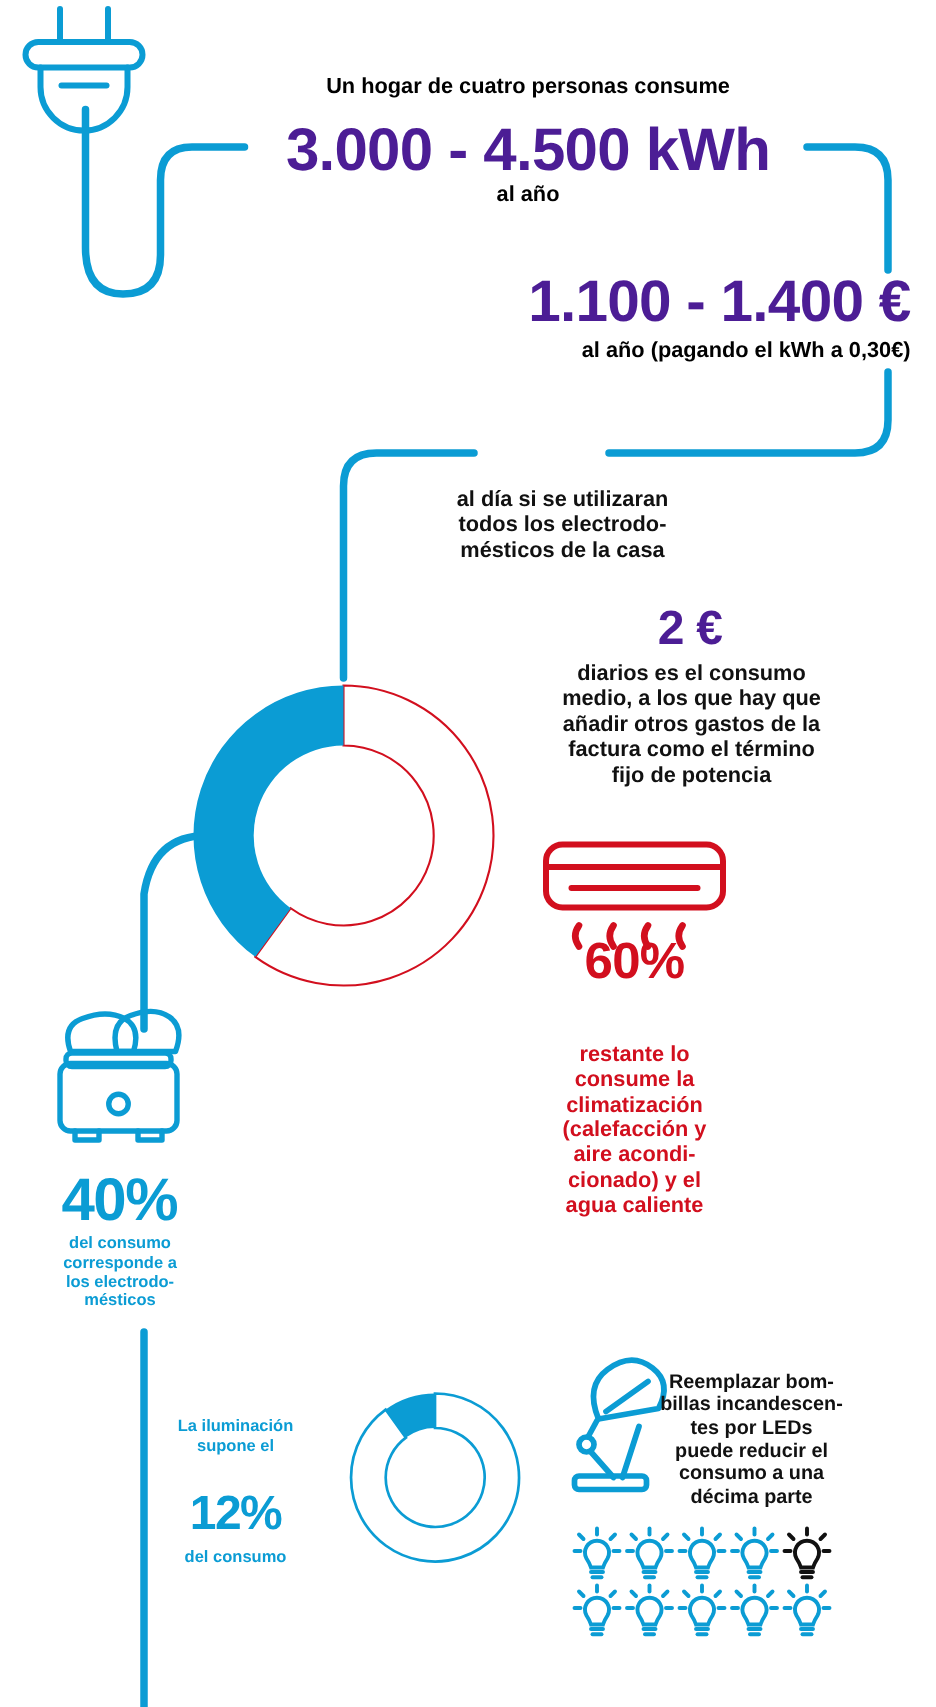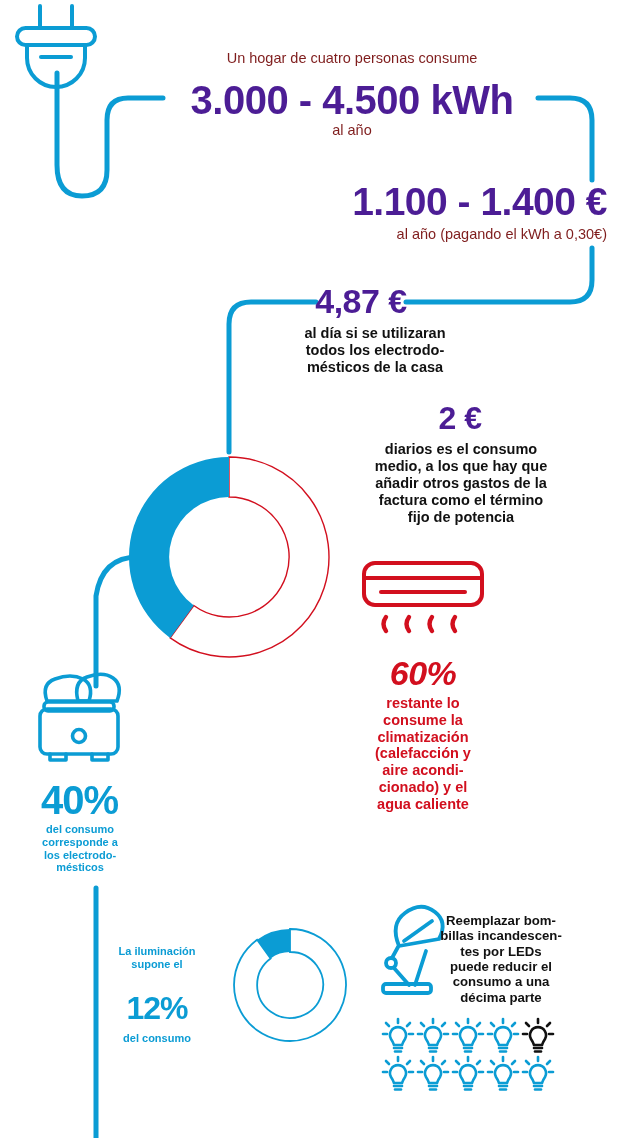--- a/index.html
+++ b/index.html
@@ -21,24 +21,24 @@
 
   
   .big{
     font-weight:700;
     letter-spacing:-0.5px;
     line-height:1.0;
     color:#4c1d95;
     white-space:nowrap;
   }
   .kicker{
-    font-weight:400;
+    font-weight:700;
     font-size:14.5px;
     line-height:1.15;
-    color:#7f1d1d;
+    color:#000000;
     white-space:nowrap;
   }
   .sub{
     font-weight:700;
     font-size:14.5px;
     line-height:1.18;
     color:#111111;
   }
 
   .t-center{text-align:center;}
@@ -261,37 +261,36 @@
   </svg>
 
   <div class="abs kicker t-center" style="left:162px;top:50px;width:380px;">Un hogar de cuatro personas consume</div>
 
   <div class="abs big t-center" style="left:142px;top:80px;width:420px;font-size:40px;">3.000 - 4.500 kWh</div>
   <div class="abs kicker t-center" style="left:142px;top:122px;width:420px;">al año</div>
 
   <div class="abs big t-right" style="left:200px;top:182px;width:407px;font-size:39px;">1.100 - 1.400 €</div>
   <div class="abs kicker t-right" style="left:200px;top:226px;width:407px;">al año (pagando el kWh  a 0,30€)</div>
 
-  <div class="abs big t-center" style="left:300px;top:284px;width:122px;font-size:34px;">4,87 €</div>
   <div class="abs sub t-center lines-wrap" style="left:290px;top:325px;width:170px;">
     <span>al día si se utilizaran</span>
     <span>todos los electrodo-</span>
     <span>mésticos de la casa</span>
   </div>
 
   <div class="abs big t-center" style="left:370px;top:402px;width:180px;font-size:32px;">2 €</div>
   <div class="abs sub t-center lines-wrap" style="left:355px;top:441px;width:212px;">
     <span>diarios es el consumo</span>
     <span>medio, a los que hay que</span>
     <span>añadir otros gastos de la</span>
     <span>factura como el término</span>
     <span>fijo de potencia</span>
   </div>
 
-  <div class="abs pct-red t-center" style="left:358px;top:656px;width:130px;font-style:italic;">60%</div>
+  <div class="abs pct-red t-center" style="left:358px;top:624px;width:130px;">60%</div>
   <div class="abs cap-red lines-wrap" style="left:353px;top:695px;width:140px;">
     <span>restante lo</span>
     <span>consume la</span>
     <span>climatización</span>
     <span>(calefacción y</span>
     <span>aire acondi-</span>
     <span>cionado) y el</span>
     <span>agua caliente</span>
   </div>
 

